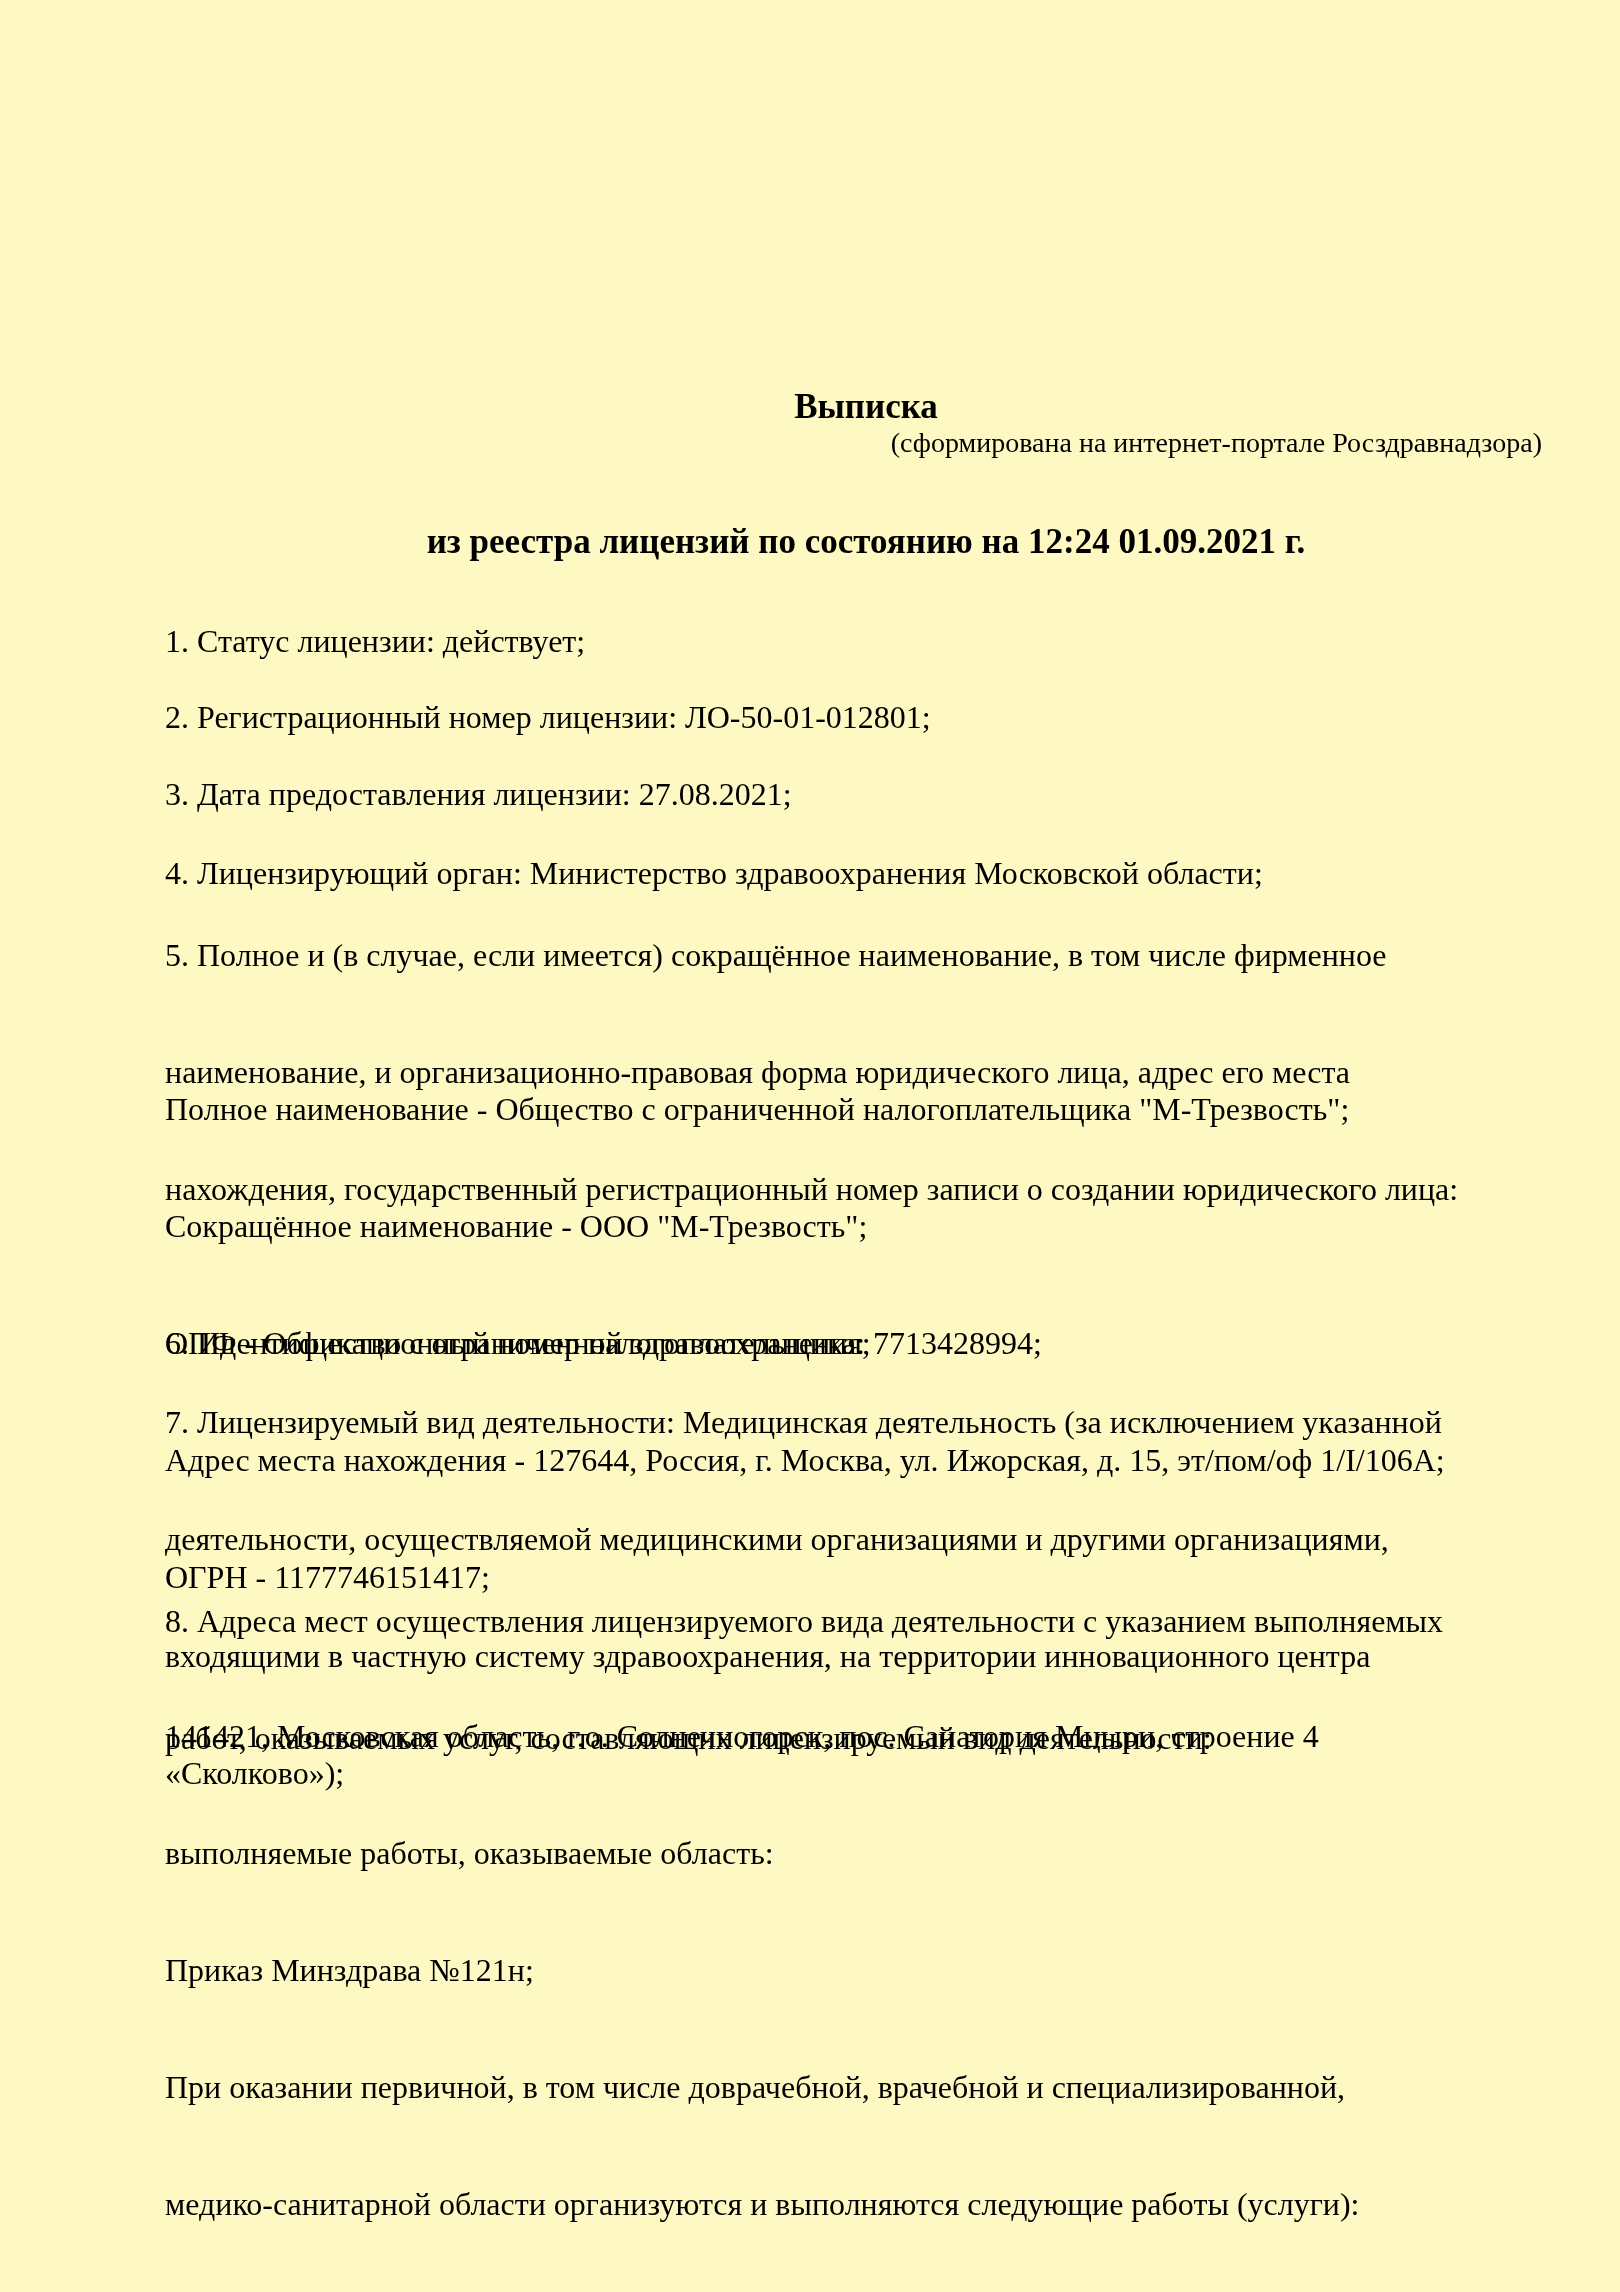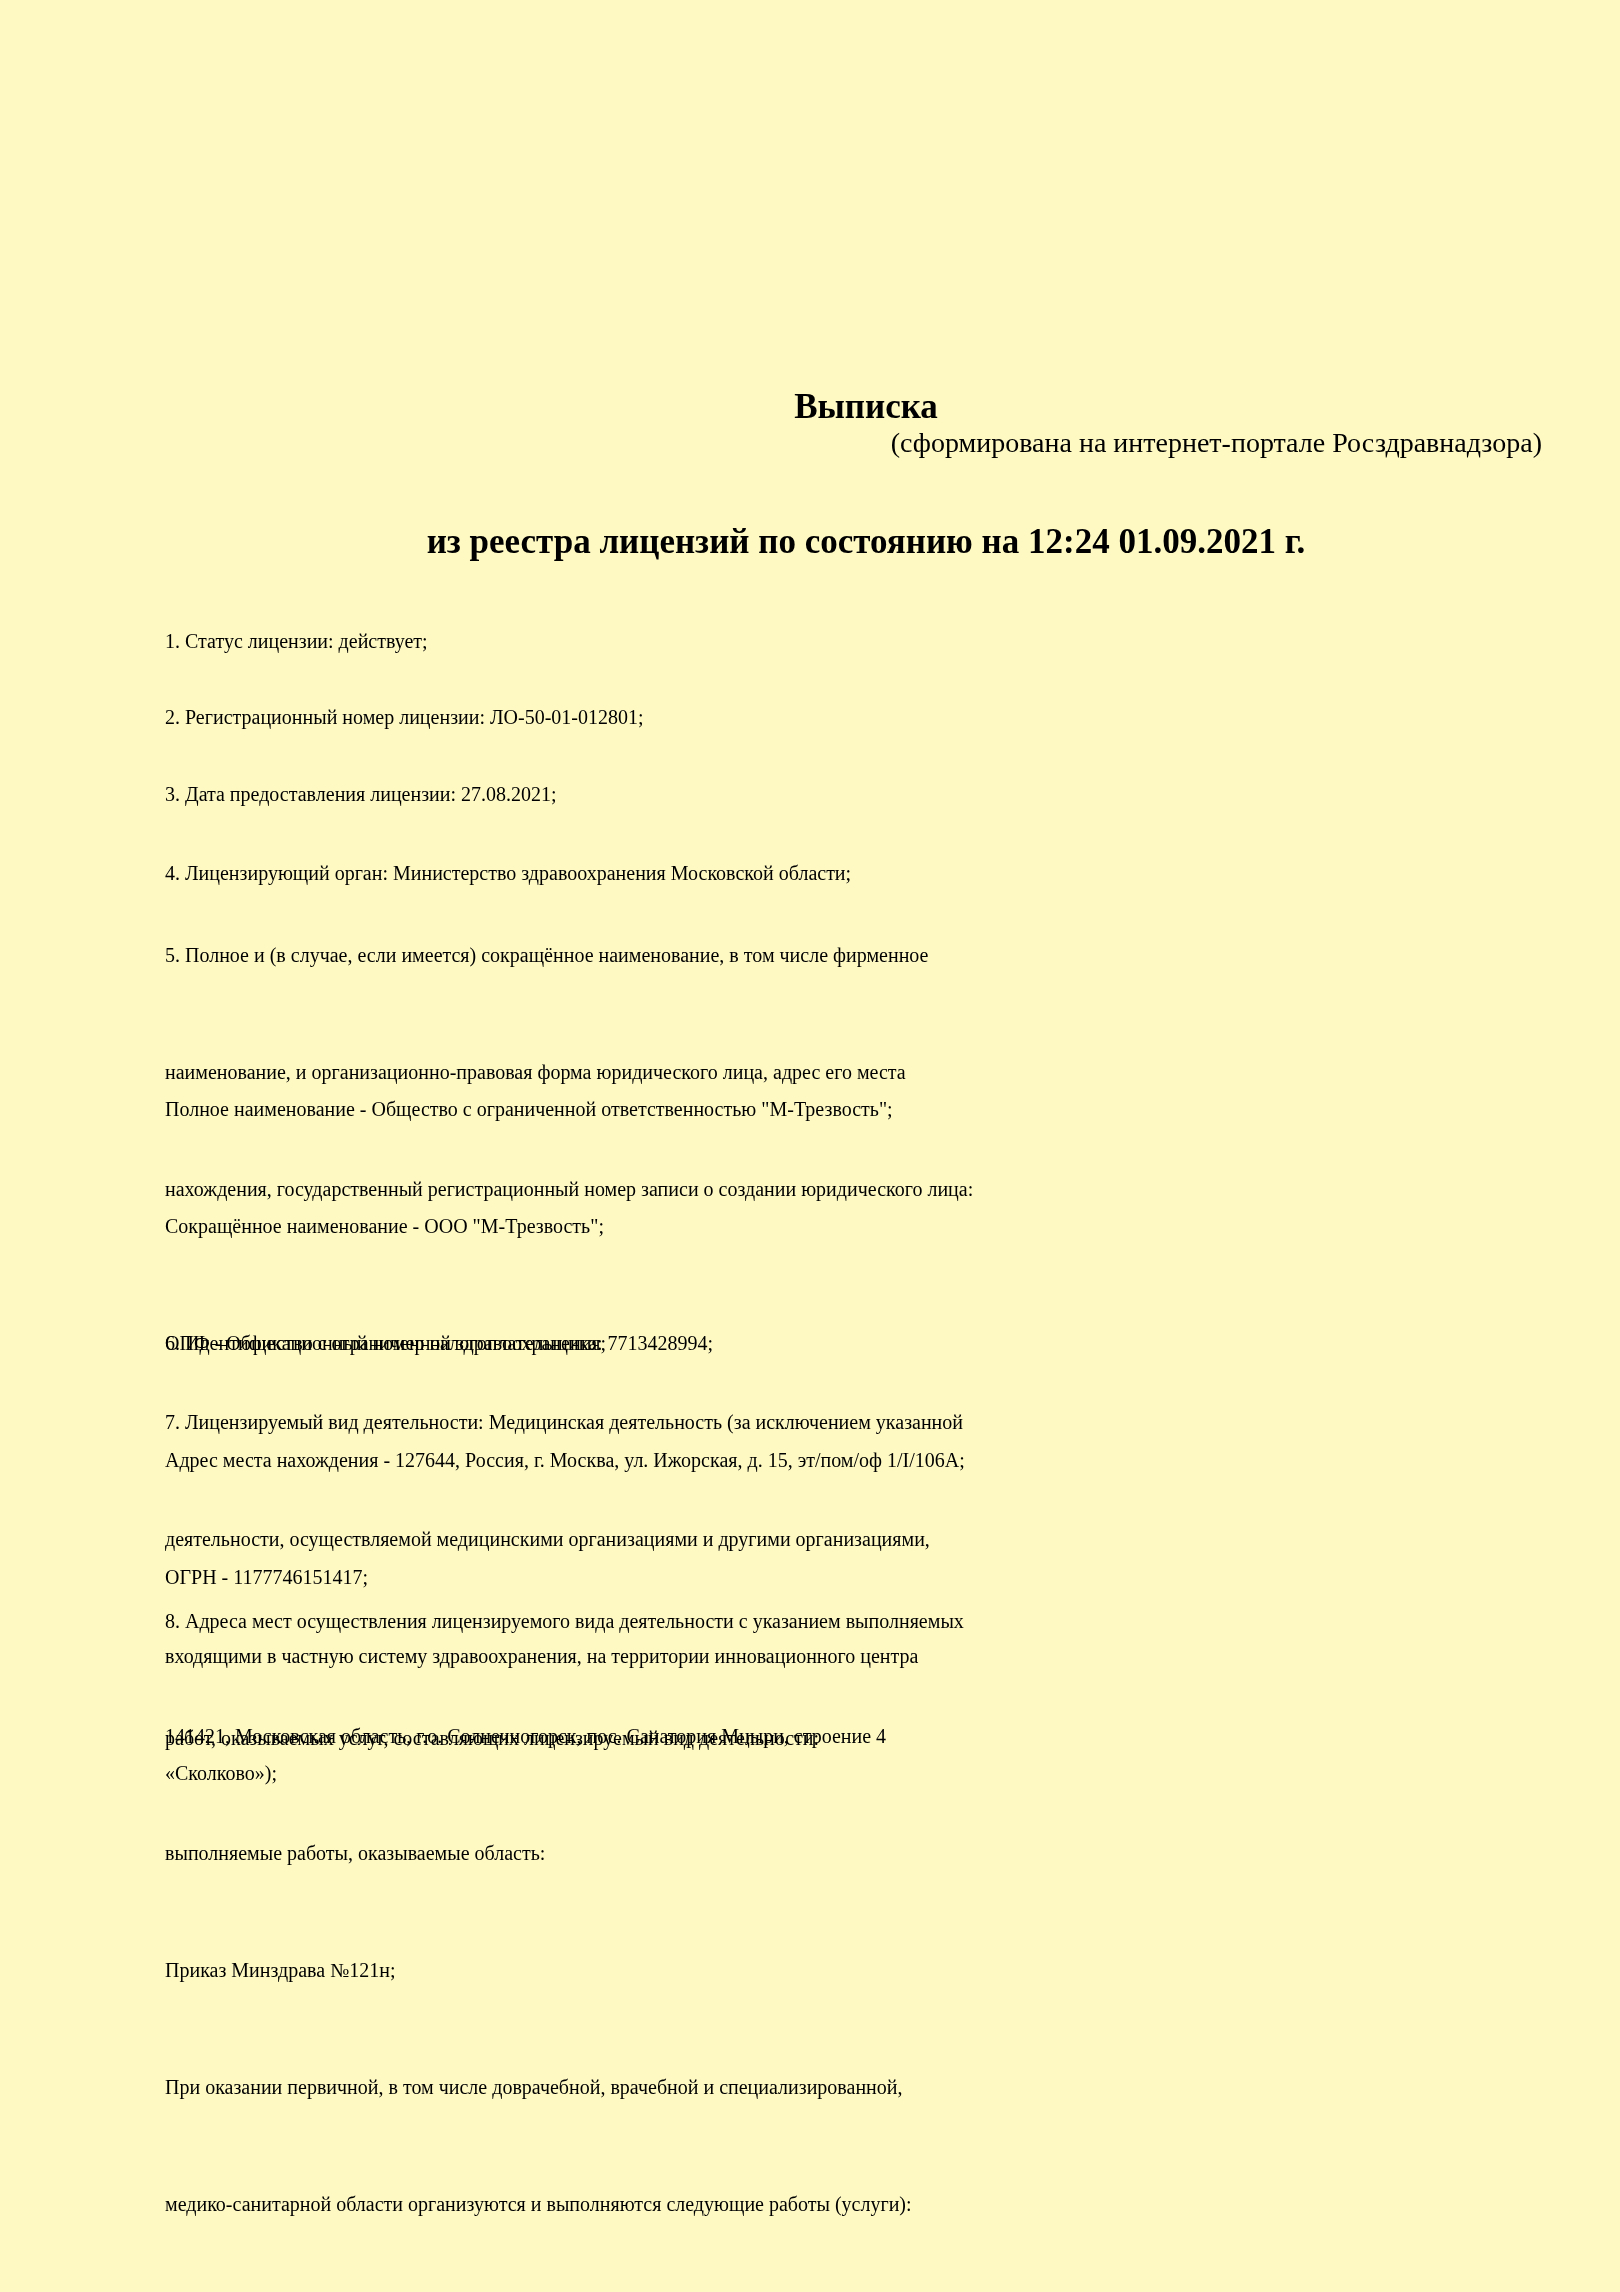--- a/index.html
+++ b/index.html
@@ -31,21 +31,21 @@
     width: 1377px;
     text-align: right;
     font-size: 28px;
     line-height: 33px;
     white-space: pre;
   }
   .para {
     position: absolute;
     left: 165px;
     width: 1402px;
-    font-size: 20px;
+    font-size: 32px;
     line-height: 39px;
     white-space: pre;
   }
   .line { min-height: 39px; }
 </style>
 </head>
 <body>
 
 <div class="page">
 
@@ -72,21 +72,21 @@
     <div class="line">4. Лицензирующий орган: Министерство здравоохранения Московской области;</div>
   </div>
 
   <div class="para" style="top:858px">
     <div class="line">5. Полное и (в случае, если имеется) сокращённое наименование, в том числе фирменное</div>
     <div class="line">наименование, и организационно-правовая форма юридического лица, адрес его места</div>
     <div class="line">нахождения, государственный регистрационный номер записи о создании юридического лица:</div>
   </div>
 
   <div class="para" style="top:1012px">
-    <div class="line">Полное наименование - Общество с ограниченной ответственностью "М-Трезвость";</div>
+    <div class="line">Полное наименование - Общество с ограниченной налогоплательщика "М-Трезвость";</div>
     <div class="line">Сокращённое наименование - ООО "М-Трезвость";</div>
     <div class="line">ОПФ - Общество с ограниченной здравоохранения;</div>
     <div class="line">Адрес места нахождения - 127644, Россия, г. Москва, ул. Ижорская, д. 15, эт/пом/оф 1/I/106А;</div>
     <div class="line">ОГРН - 1177746151417;</div>
   </div>
 
   <div class="para" style="top:1246px">
     <div class="line">6. Идентификационный номер налогоплательщика: 7713428994;</div>
   </div>
 

